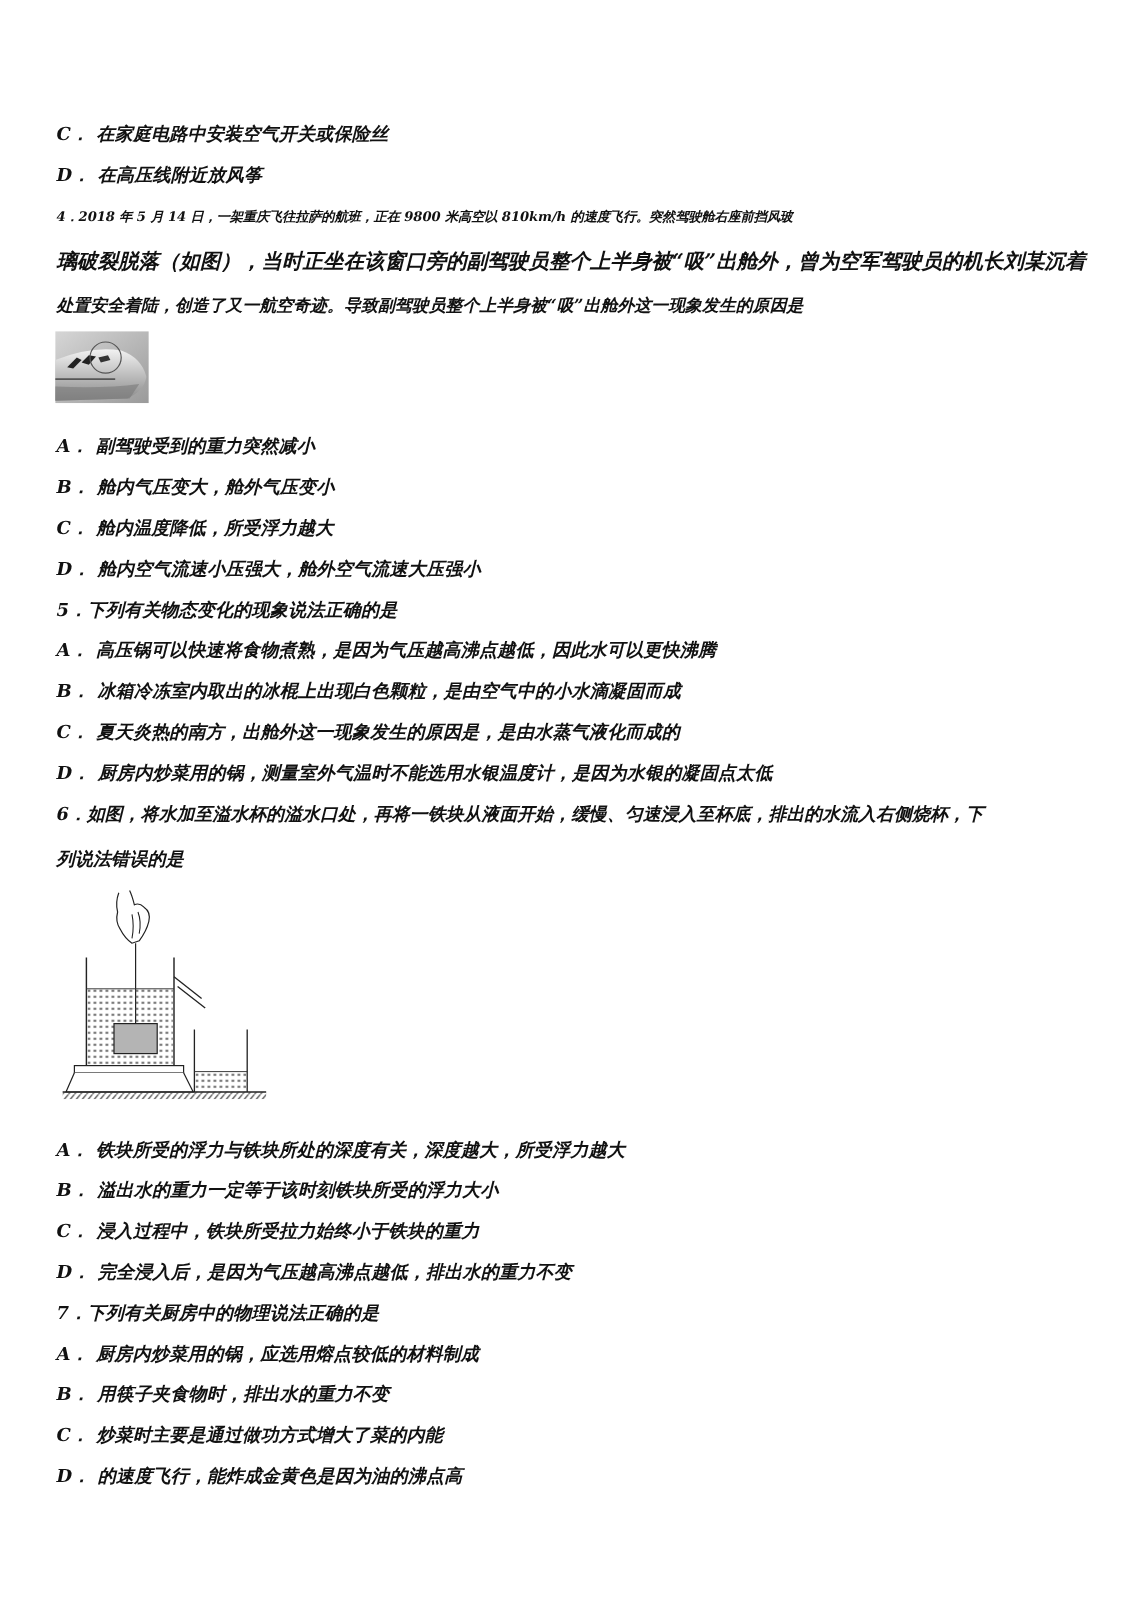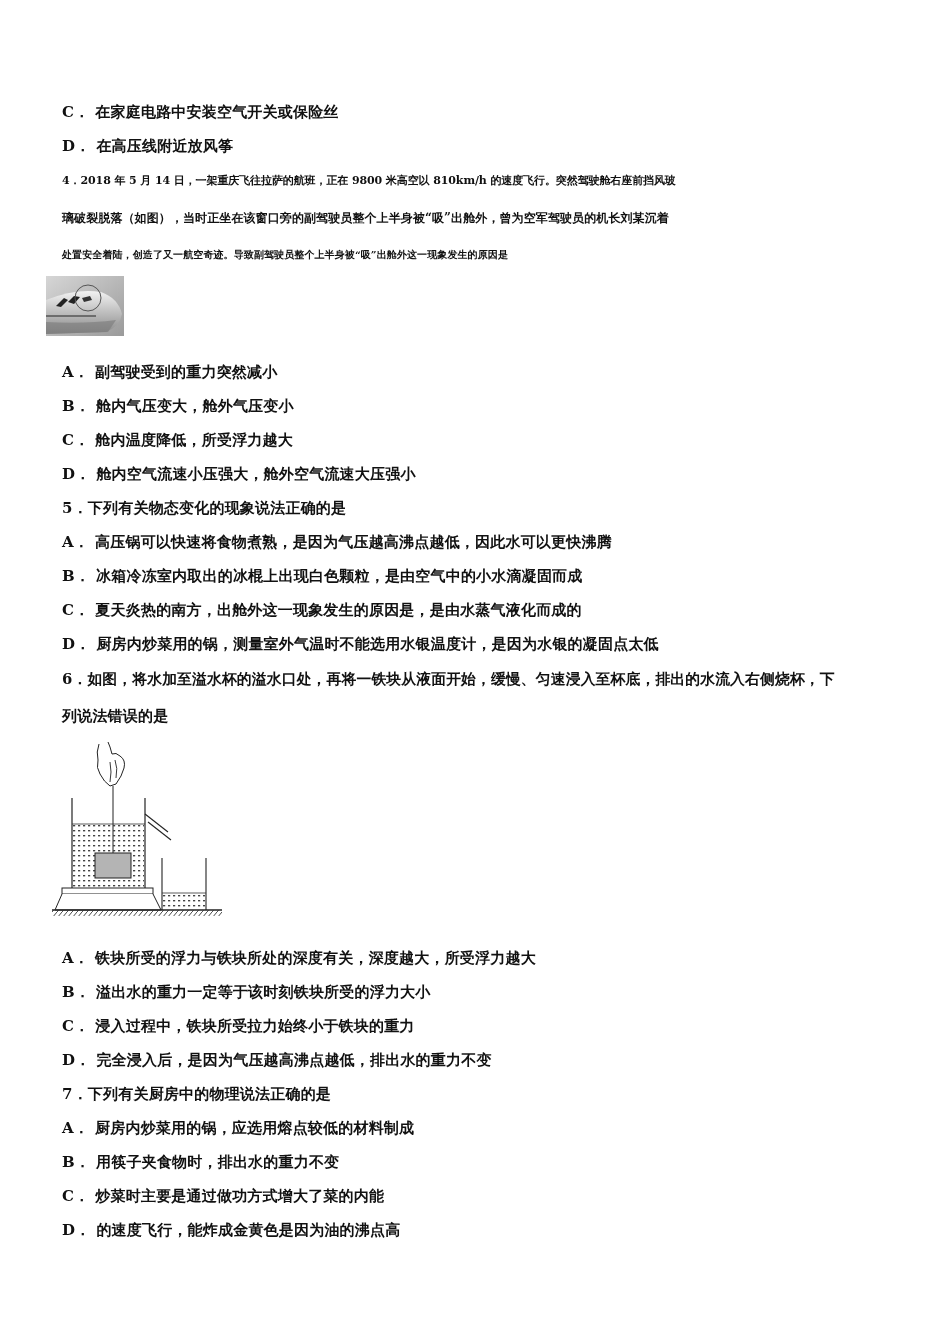--- a/index.html
+++ b/index.html
@@ -2,42 +2,42 @@
 <html><head>
 <meta charset="utf-8">
 <style>
   html, body { margin: 0; padding: 0; background: #ffffff; }
   body {
     width: 950px; height: 1344px; position: relative; overflow: hidden;
     font-family: "DejaVu Serif", "Liberation Serif", serif;
     color: #111111;
   }
   .line {
-    position: absolute; left: 62px;
+    position: absolute; left: 47px;
     font-size: 15px; font-weight: bold; line-height: 20px;
-    white-space: nowrap; letter-spacing: 0.2px;
+    white-space: nowrap; letter-spacing: 0.2px; font-style: italic;
   }
   .lbl { display: inline-block; margin-right: 6px; }
   .fig { position: absolute; }
 </style>
 </head>
 <body>
 
 <div class="line" style="top:102px">
   <span class="lbl">C．</span><span>在家庭电路中安装空气开关或保险丝</span>
 </div>
 <div class="line" style="top:136px">
   <span class="lbl">D．</span><span>在高压线附近放风筝</span>
 </div>
 
 <div class="line" style="top:171px; font-size:11px; letter-spacing:-0.1px">
   <span>4．</span><span>2018 年 5 月 14 日，一架重庆飞往拉萨的航班，正在 9800 米高空以 810km/h 的速度飞行。突然驾驶舱右座前挡风玻</span>
 </div>
-<div class="line" style="top:208px; font-size:12px; letter-spacing:0.1px">璃破裂脱落（如图），当时正坐在该窗口旁的副驾驶员整个上半身被“吸”出舱外，曾为空军驾驶员的机长刘某沉着</div>
-<div class="line" style="top:245px; font-size:10px; letter-spacing:0.1px">处置安全着陆，创造了又一航空奇迹。导致副驾驶员整个上半身被“吸”出舱外这一现象发生的原因是</div>
+<div class="line" style="top:208px; font-size:17px; letter-spacing:0.1px">璃破裂脱落（如图），当时正坐在该窗口旁的副驾驶员整个上半身被“吸”出舱外，曾为空军驾驶员的机长刘某沉着</div>
+<div class="line" style="top:245px; font-size:14px; letter-spacing:0.1px">处置安全着陆，创造了又一航空奇迹。导致副驾驶员整个上半身被“吸”出舱外这一现象发生的原因是</div>
 
 <div class="fig" style="left:46px; top:276px; width:78px; height:60px;">
   <svg width="78" height="60" viewBox="0 0 78 60">
     <defs>
       <linearGradient id="sky" x1="0" y1="0" x2="1" y2="1">
         <stop offset="0" stop-color="#d6d6d6"></stop>
           <stop offset="1" stop-color="#9a9a9a"></stop>
       </linearGradient>
       <linearGradient id="body" x1="0" y1="0" x2="0" y2="1">
         <stop offset="0" stop-color="#f2f2f2"></stop>

